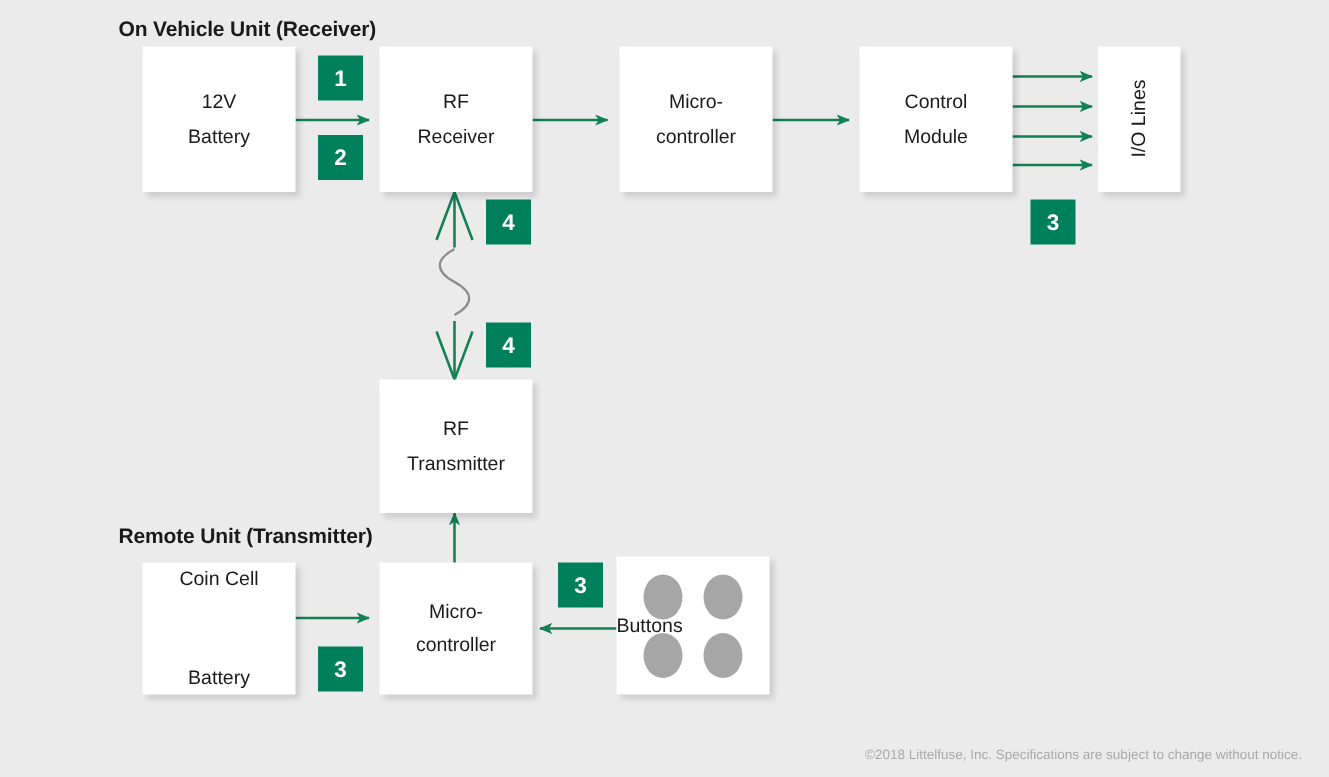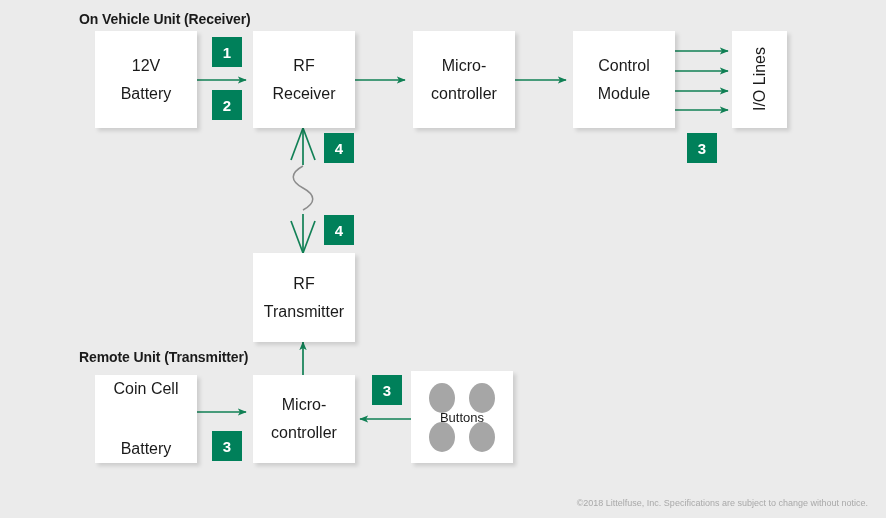--- a/index.html
+++ b/index.html
@@ -33,21 +33,21 @@
   .block {
     position: absolute;
     background: #ffffff;
     box-shadow: 3px 3px 4px rgba(0,0,0,0.13);
     display: flex;
     flex-direction: column;
     align-items: center;
     justify-content: center;
     text-align: center;
     color: #1a1a1a;
-    font-size: 16px;
+    font-size: 13px;
     line-height: 1.72;
     box-sizing: border-box;
   }
   .block .line { display: block; white-space: nowrap; }
 
   .block-vertical {
     writing-mode: vertical-rl;
     transform: rotate(180deg);
   }
 
@@ -55,21 +55,21 @@
   .buttons-block {
     position: absolute;
     background: #ffffff;
     box-shadow: 3px 3px 4px rgba(0,0,0,0.13);
   }
   .buttons-label {
     position: absolute;
     left: 0; right: 0;
     top: 50%;
     transform: translateY(-50%);
-    text-align: center;
+    text-align: left;
     font-size: 13px;
     color: #1a1a1a;
   }
   .btn-dot {
     position: absolute;
     width: 26px;
     height: 30px;
     border-radius: 50%;
     background: #a6a6a6;
   }

